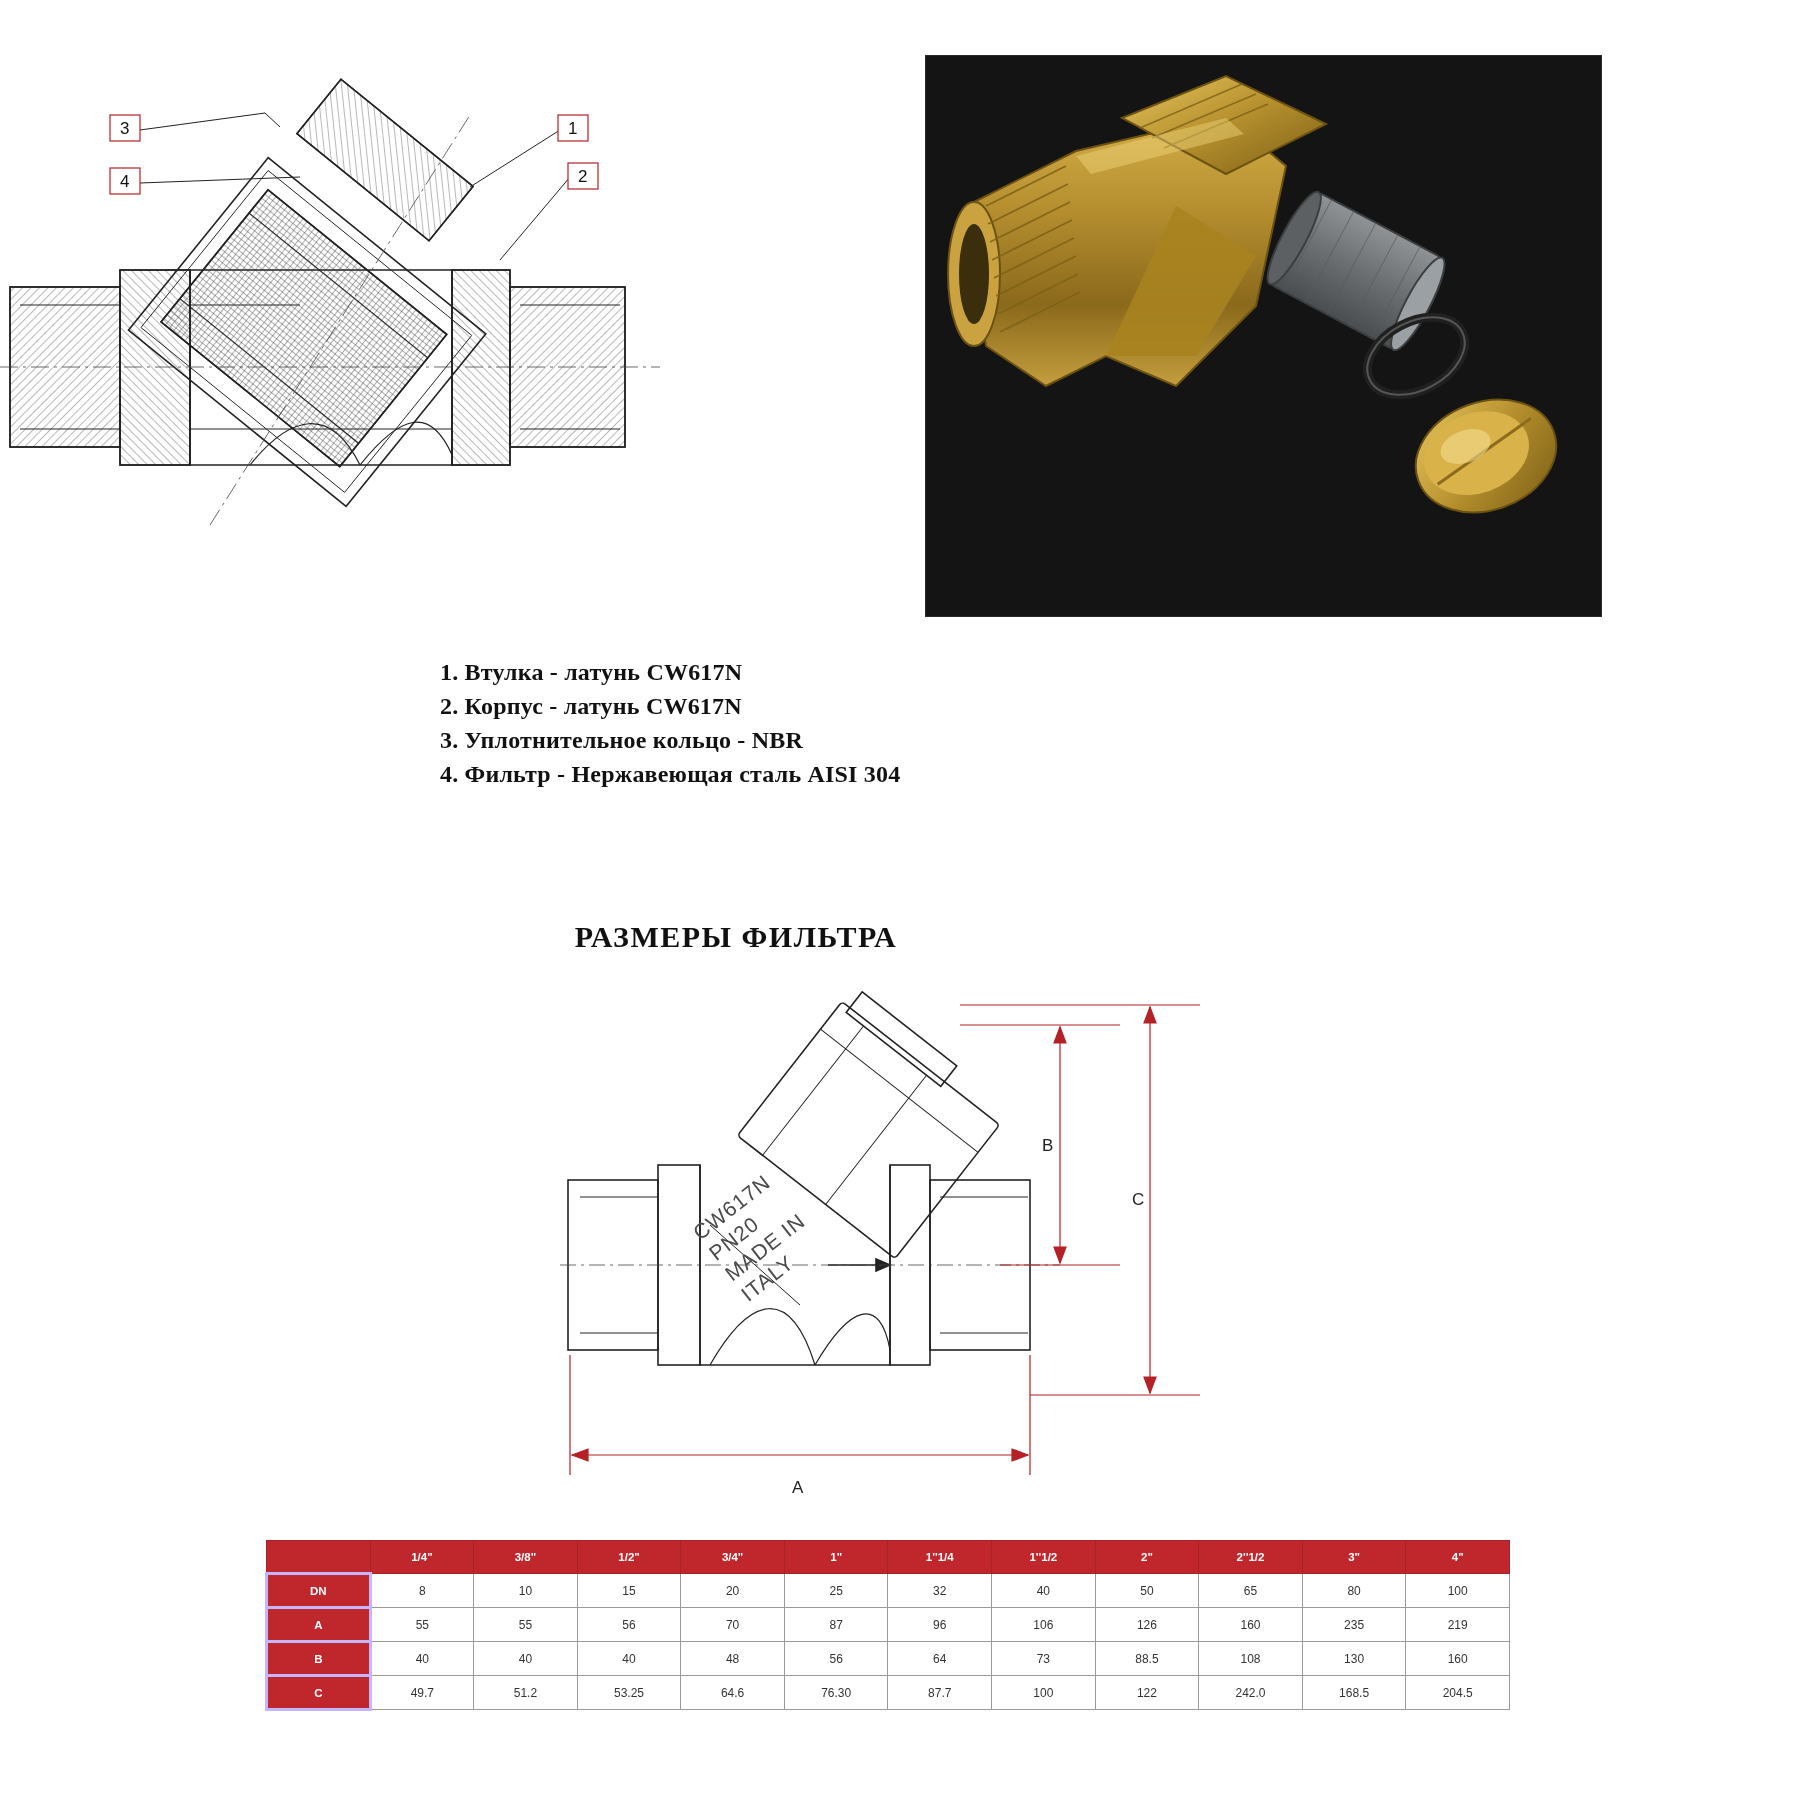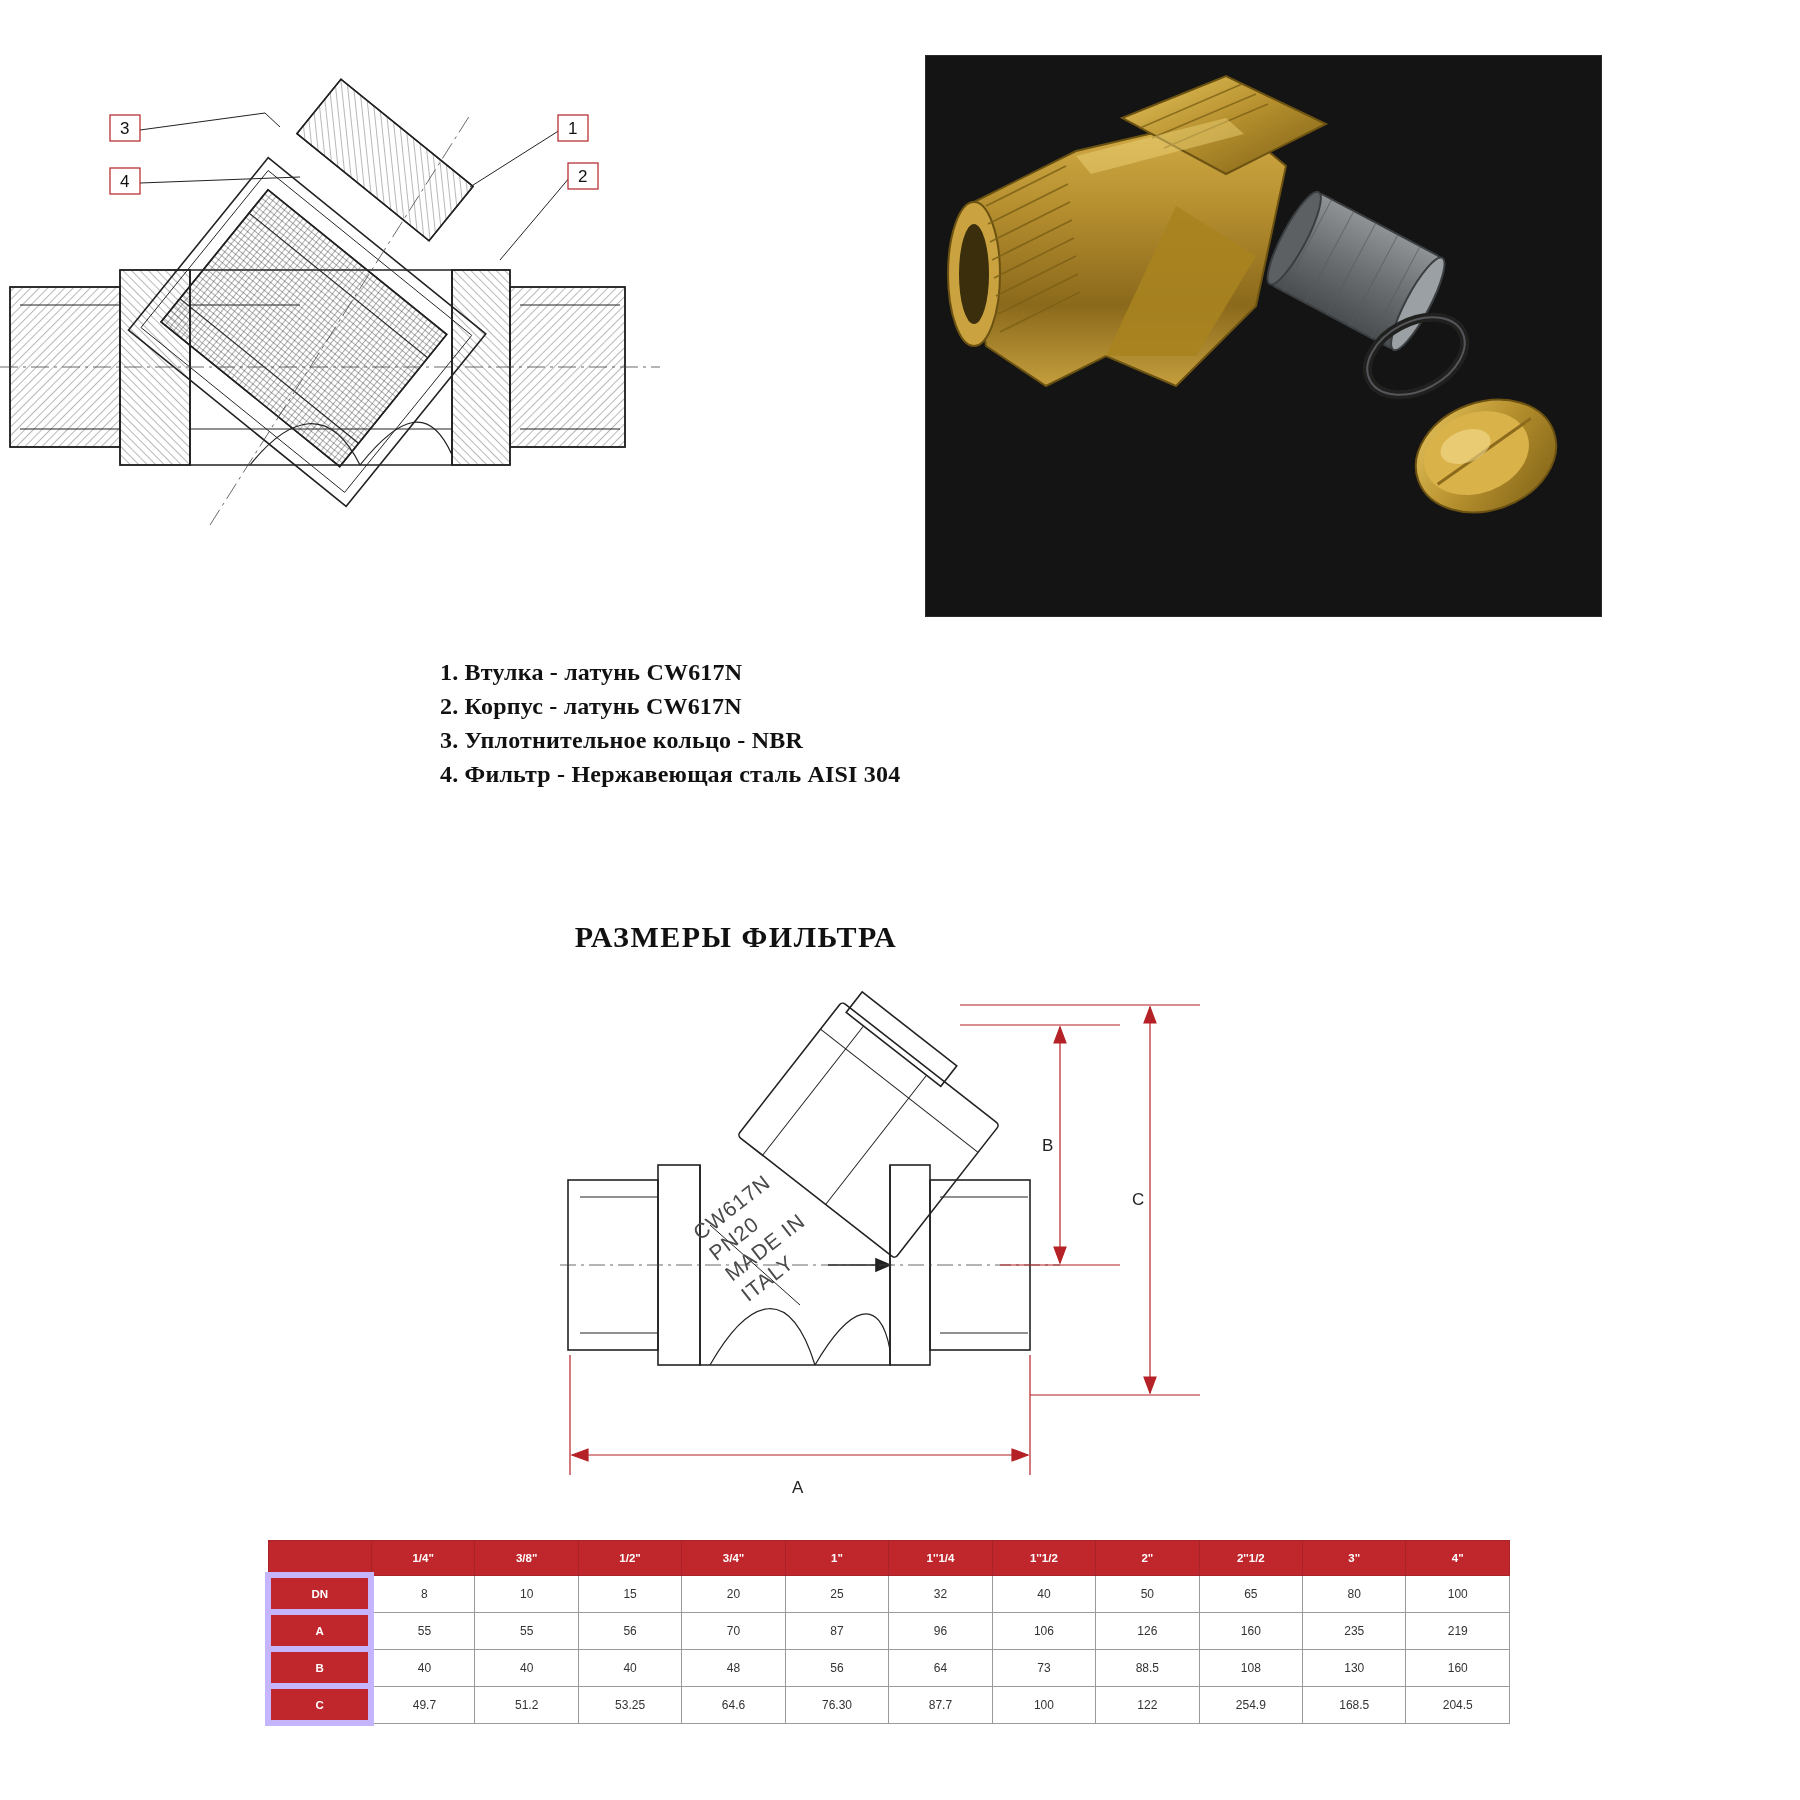--- a/index.html
+++ b/index.html
@@ -21,21 +21,21 @@
   .sizes-title span{display:inline-block;margin-left:-120px;}
 
   
   .dim-draw{position:absolute;left:560px;top:965px;width:740px;height:560px;}
 
   
   .tbl-wrap{position:absolute;left:265px;top:1540px;width:1245px;}
   table.spec{border-collapse:collapse;width:1245px;table-layout:fixed;font-family:"Liberation Sans",sans-serif;}
   table.spec td{border:1px solid #9a9a9a;height:29px;text-align:center;vertical-align:middle;font-size:12px;color:#333;background:#fff;}
   table.spec td.hdr{background:#c0272d;color:#fff;font-weight:bold;font-size:11.5px;border:1px solid #a8222a;}
-  table.spec td.rowlabel{background:#c0272d;color:#fff;font-weight:bold;font-size:11.5px;border:6px solid #c4b5fd;width:150px;}
+  table.spec td.rowlabel{background:#c0272d;color:#fff;font-weight:bold;font-size:11.5px;border:3px solid #c4b5fd;width:150px;}
   table.spec td.corner{background:#c0272d;border:1px solid #a8222a;}
   svg{display:block;}
   .lbl{font-family:"Liberation Sans",sans-serif;}
 </style>
 </head>
 <body>
 
 <div class="top-section">
 
   <div class="cross-draw">
@@ -332,19 +332,19 @@
         <tr>
           <td class="rowlabel">C</td>
           <td>49.7</td>
           <td>51.2</td>
           <td>53.25</td>
           <td>64.6</td>
           <td>76.30</td>
           <td>87.7</td>
           <td>100</td>
           <td>122</td>
-          <td>254.9</td>
+          <td>242.0</td>
           <td>168.5</td>
           <td>204.5</td>
         </tr>
       </tbody>
   </table>
 </div>
 
 </body></html>

